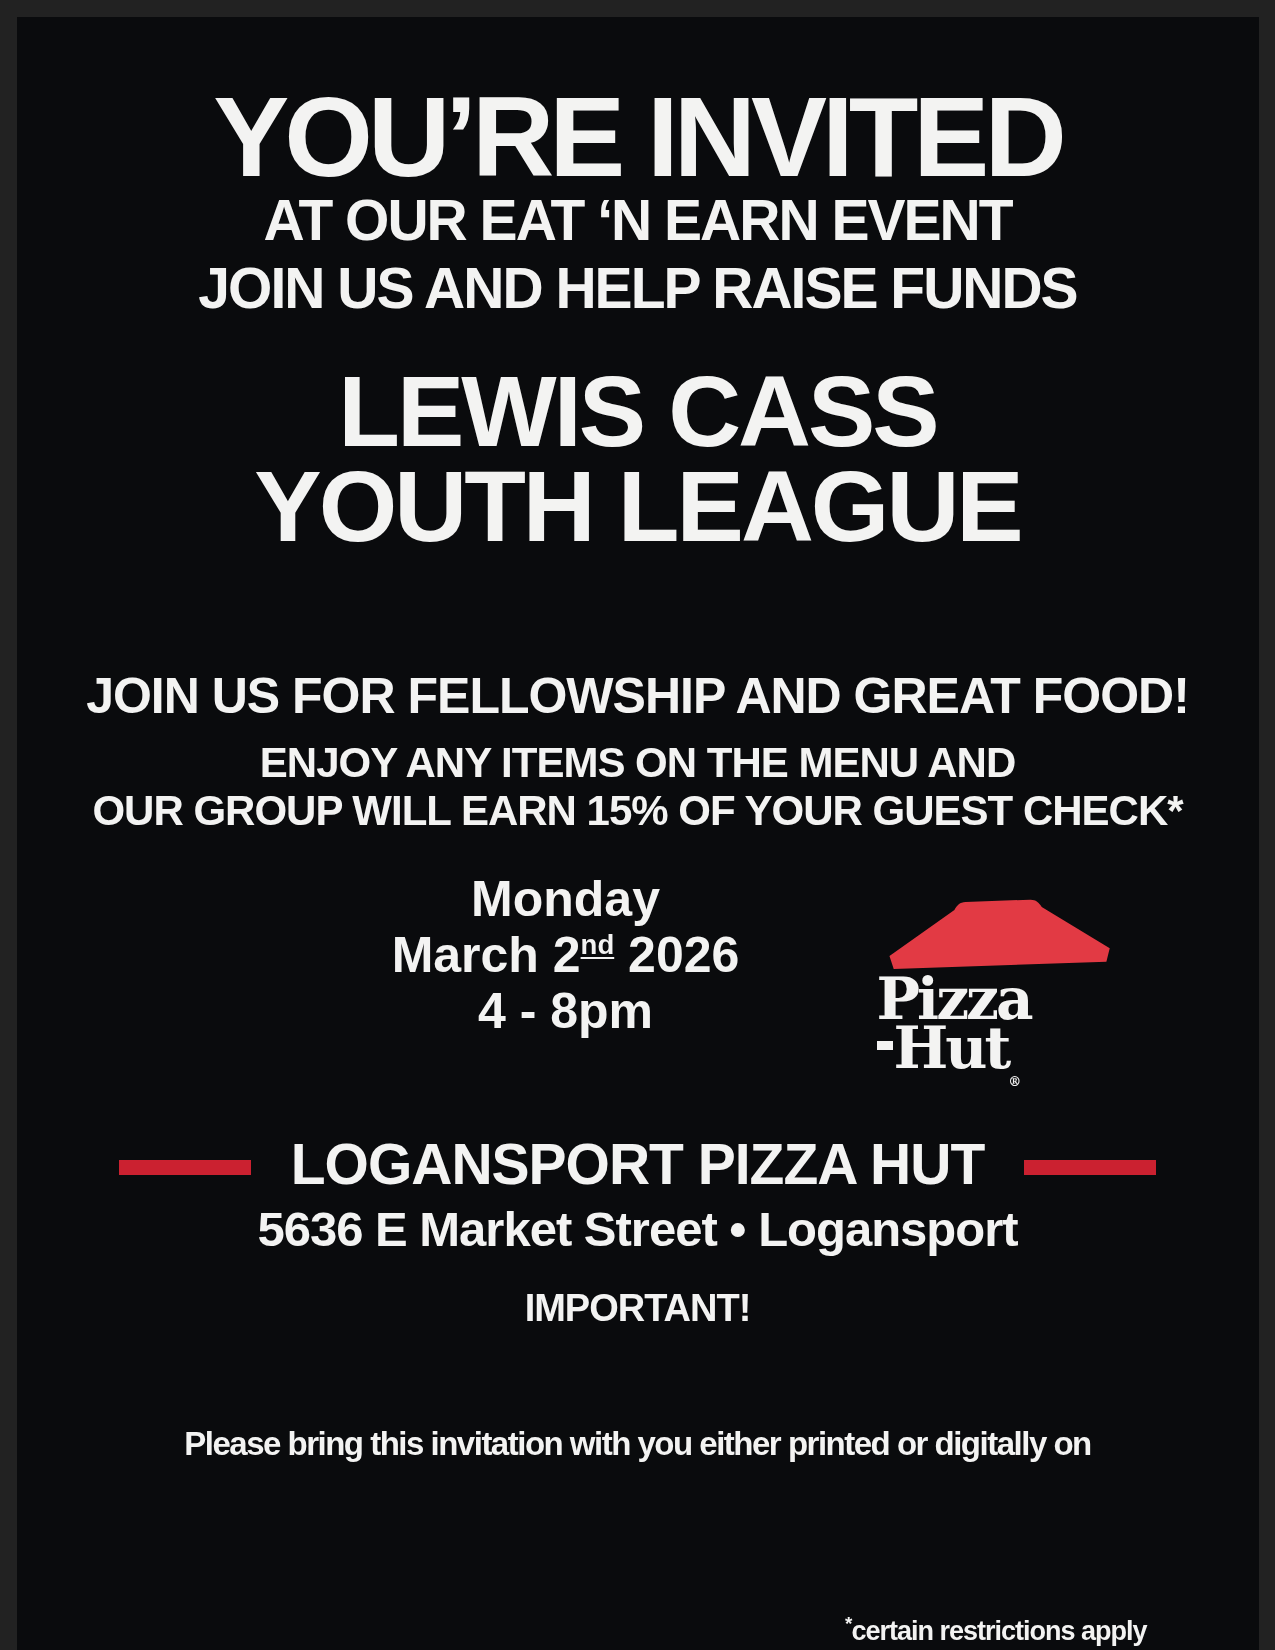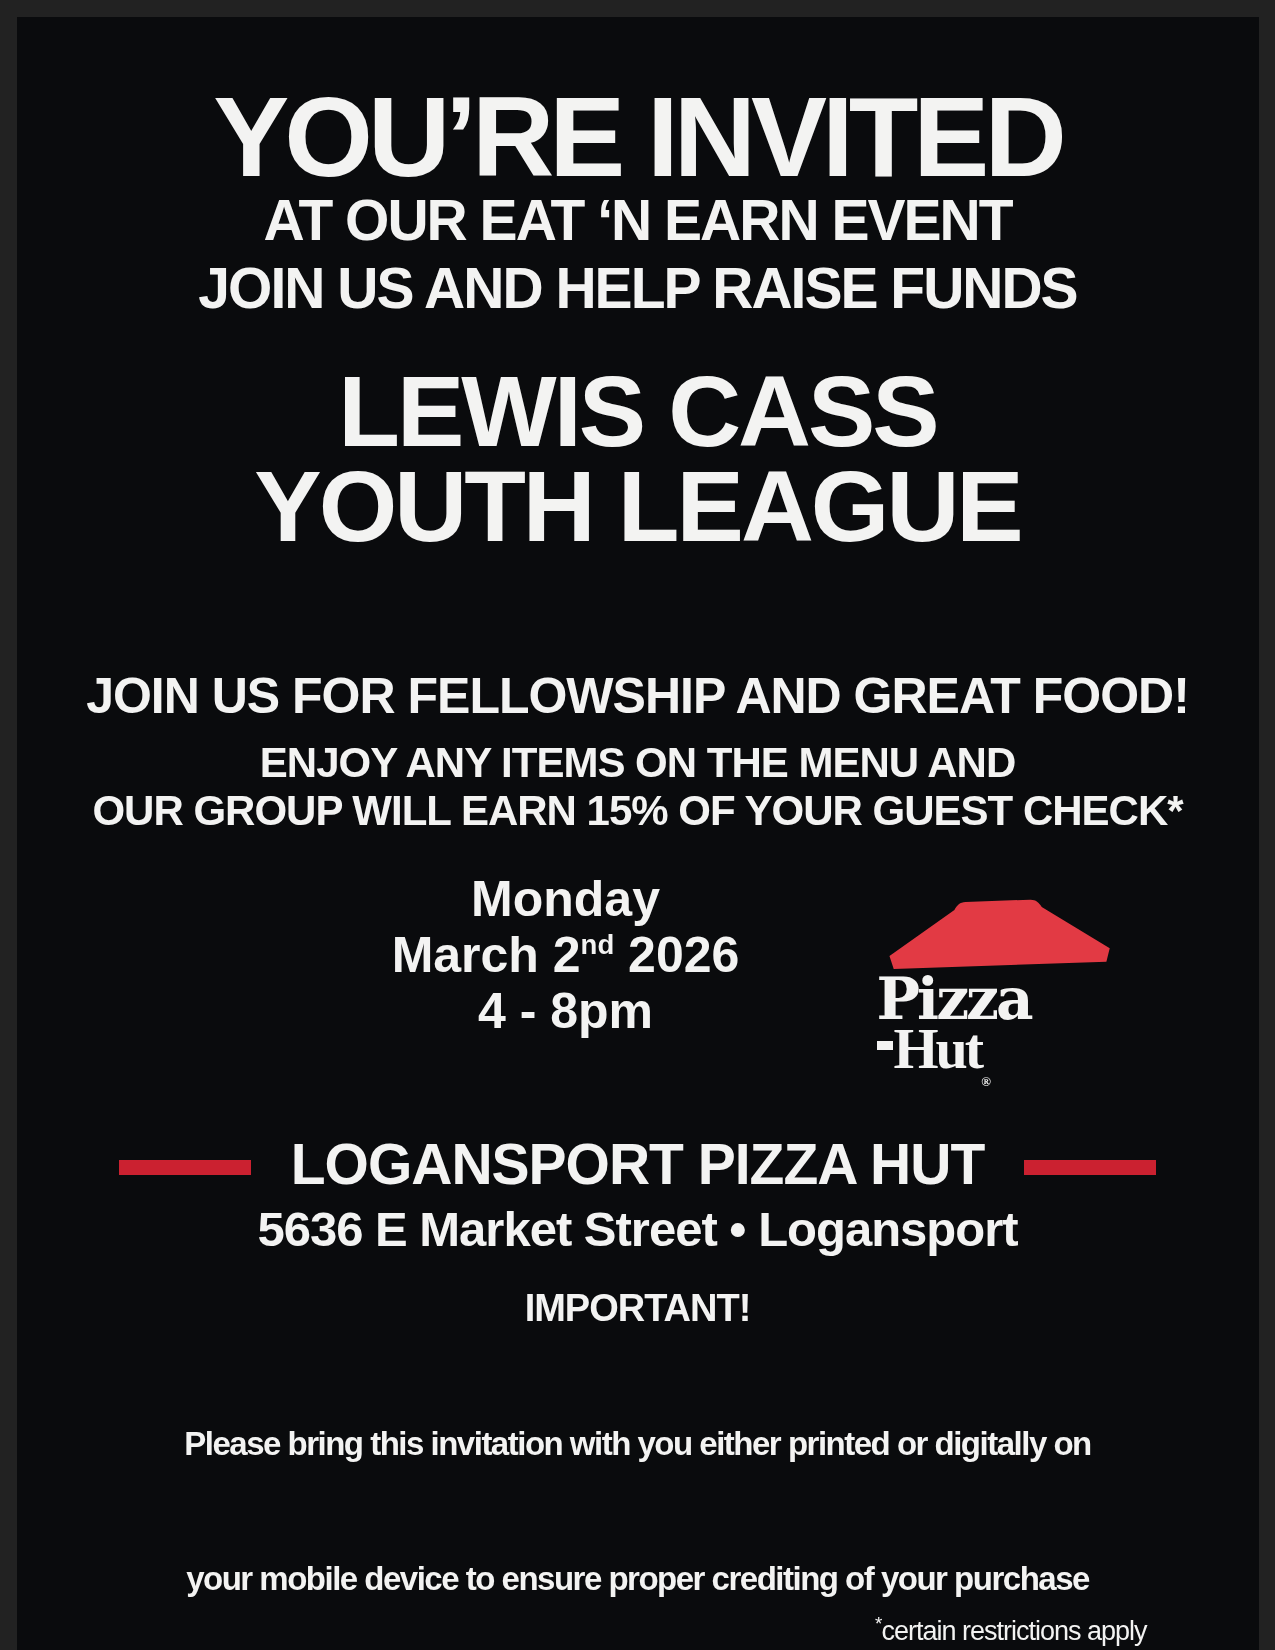--- a/index.html
+++ b/index.html
@@ -59,20 +59,21 @@
   .event-block{
     width:100%;
     transform:translateX(-72px);
     font-size:50px;
     line-height:1.12;
   }
   .event-block sup{
     font-size:0.55em;
     vertical-align:super;
     letter-spacing:0;
+    text-decoration:underline;
   }
   .logo{
     position:absolute;
     left:860px;top:26px;
     width:244px;
     text-align:left;
   }
   .roof{
     width:238px;height:76px;
     display:block;
@@ -80,21 +81,21 @@
     transform:rotate(-2deg);
   }
   .wordmark{
     font-family:"DejaVu Serif","Liberation Serif",serif;
     font-weight:bold;
     font-size:58px;
     line-height:0.84;
     letter-spacing:-3px;
     margin-top:2px;
   }
-  .hut-line{position:relative;display:inline-block;font-family:Liberation Serif, serif;}
+  .hut-line{position:relative;display:inline-block;}
   .hut-dash{
     display:inline-block;
     width:16px;height:9px;
     background:var(--text);
     margin-right:1px;
     vertical-align:18px;
   }
   .reg{
     font-size:13px;
     vertical-align:-18px;
@@ -130,21 +131,21 @@
   .bodycopy{
     font-size:33px;
     line-height:1.36;
     letter-spacing:-1.5px;
     white-space:pre-wrap;
   }
   .important-body{margin-top:2px;}
   .footnote{
     position:absolute;
     right:112px;bottom:20px;
-    font-weight:normal;
+    font-weight:bold;
     font-size:27px;
     letter-spacing:-1px;
     font-stretch:condensed;
   }
   .footnote sup{font-size:0.7em;vertical-align:super;}
   .bottom-strip{
     position:absolute;
     left:0;right:0;bottom:0;
     height:8px;
     background:var(--strip);
@@ -187,19 +188,18 @@
   <div class="divider-row">
     <div class="bar"></div>
     <div class="location-name">LOGANSPORT PIZZA HUT</div>
     <div class="bar"></div>
   </div>
   <div class="address">5636 E Market Street • Logansport</div>
 
   <div class="section-h important-h">IMPORTANT!</div>
   <div class="bodycopy important-body">
     <div>Please bring this invitation with you either printed or digitally on</div>
-    <div>your mobile device to ensure proper crediting of your purchase</div>
   </div>
 
   <div class="footnote"><sup>*</sup><span>certain restrictions apply</span></div>
 
   <div class="bottom-strip"></div>
 </div>
 
 </body></html>

